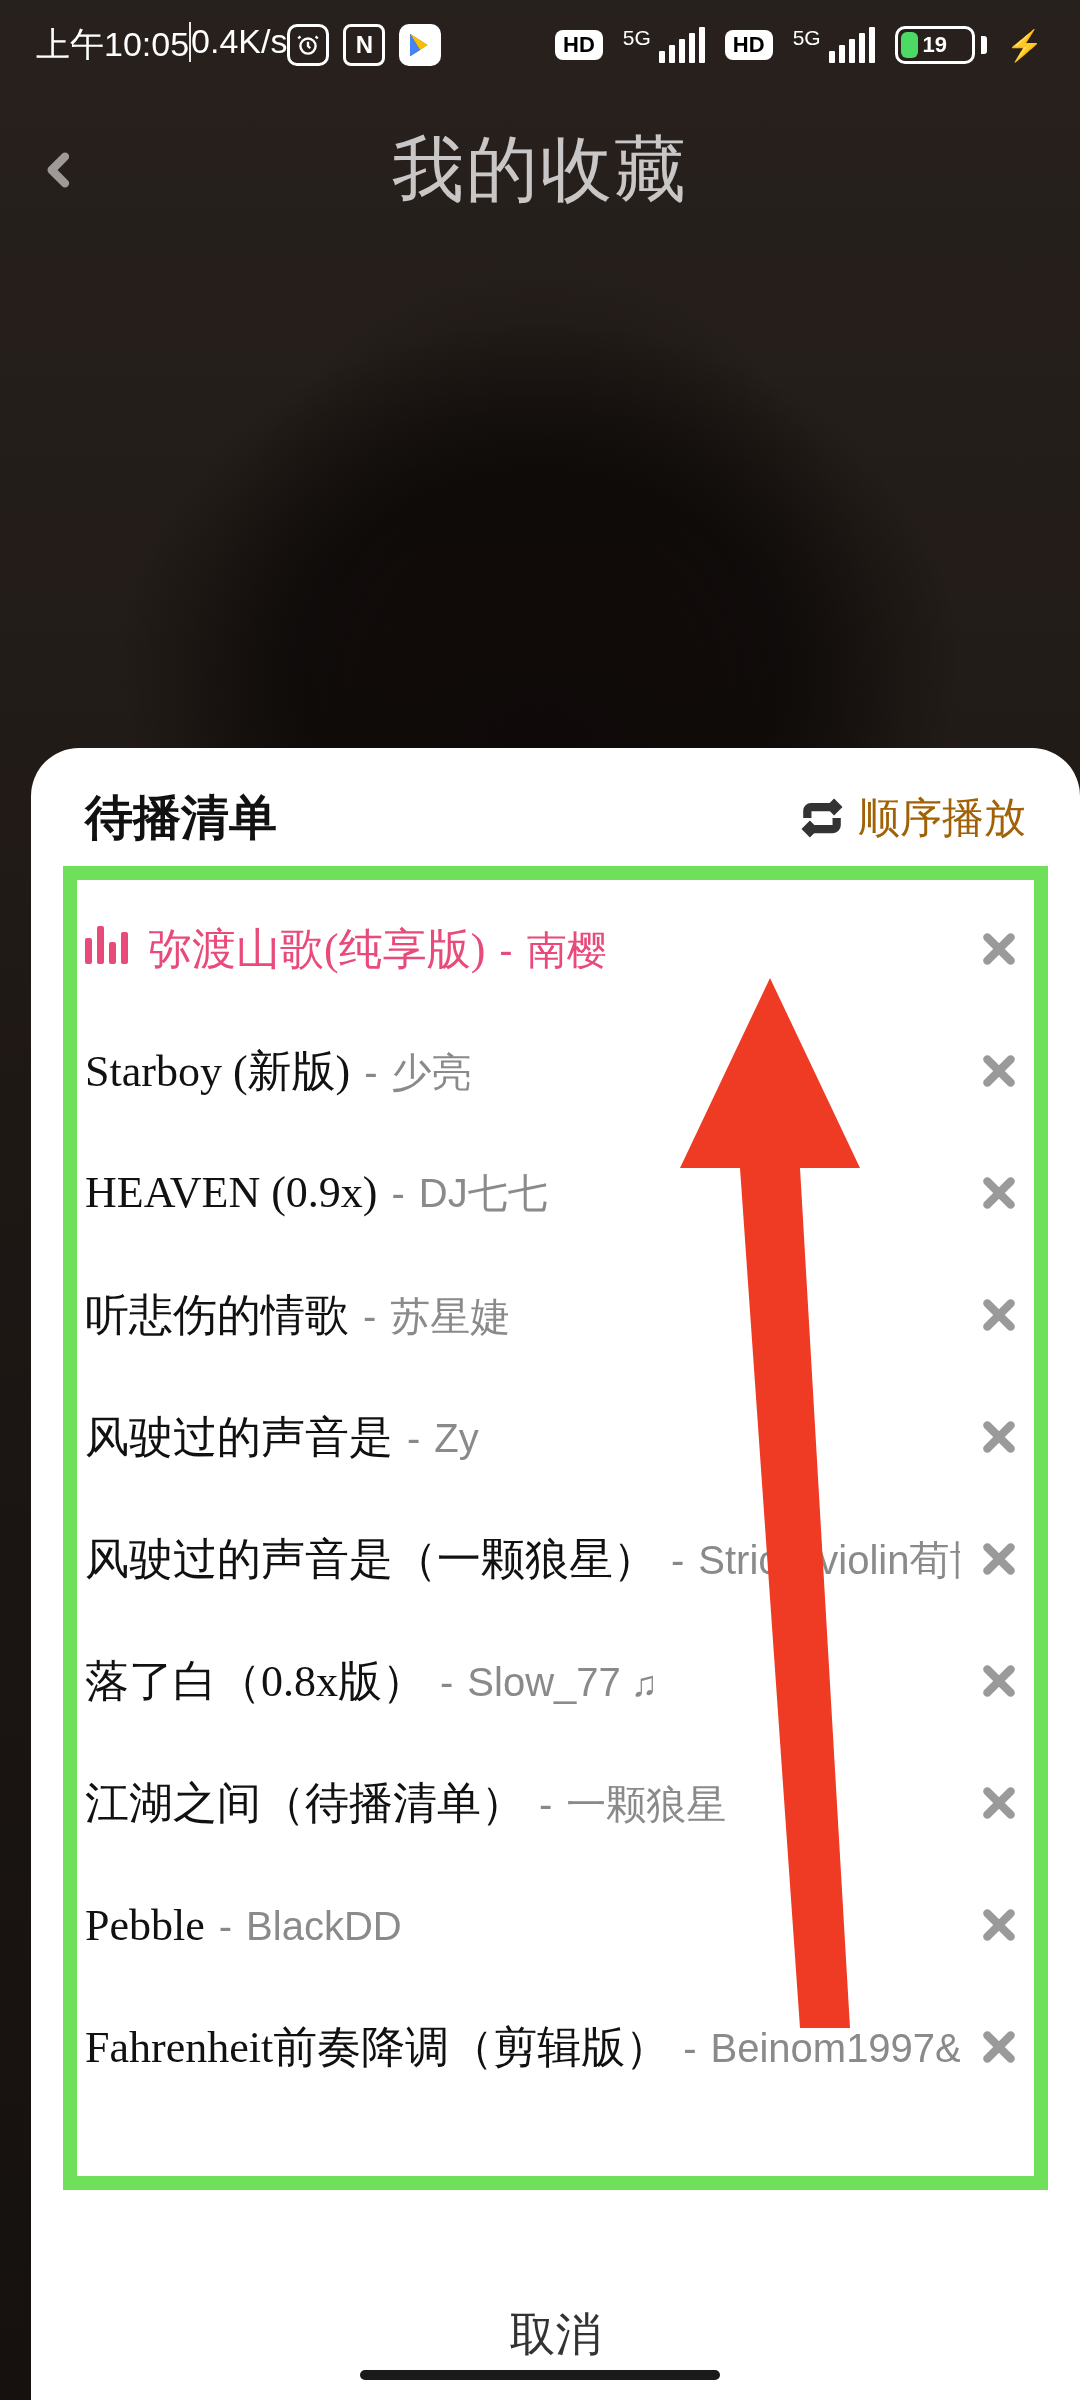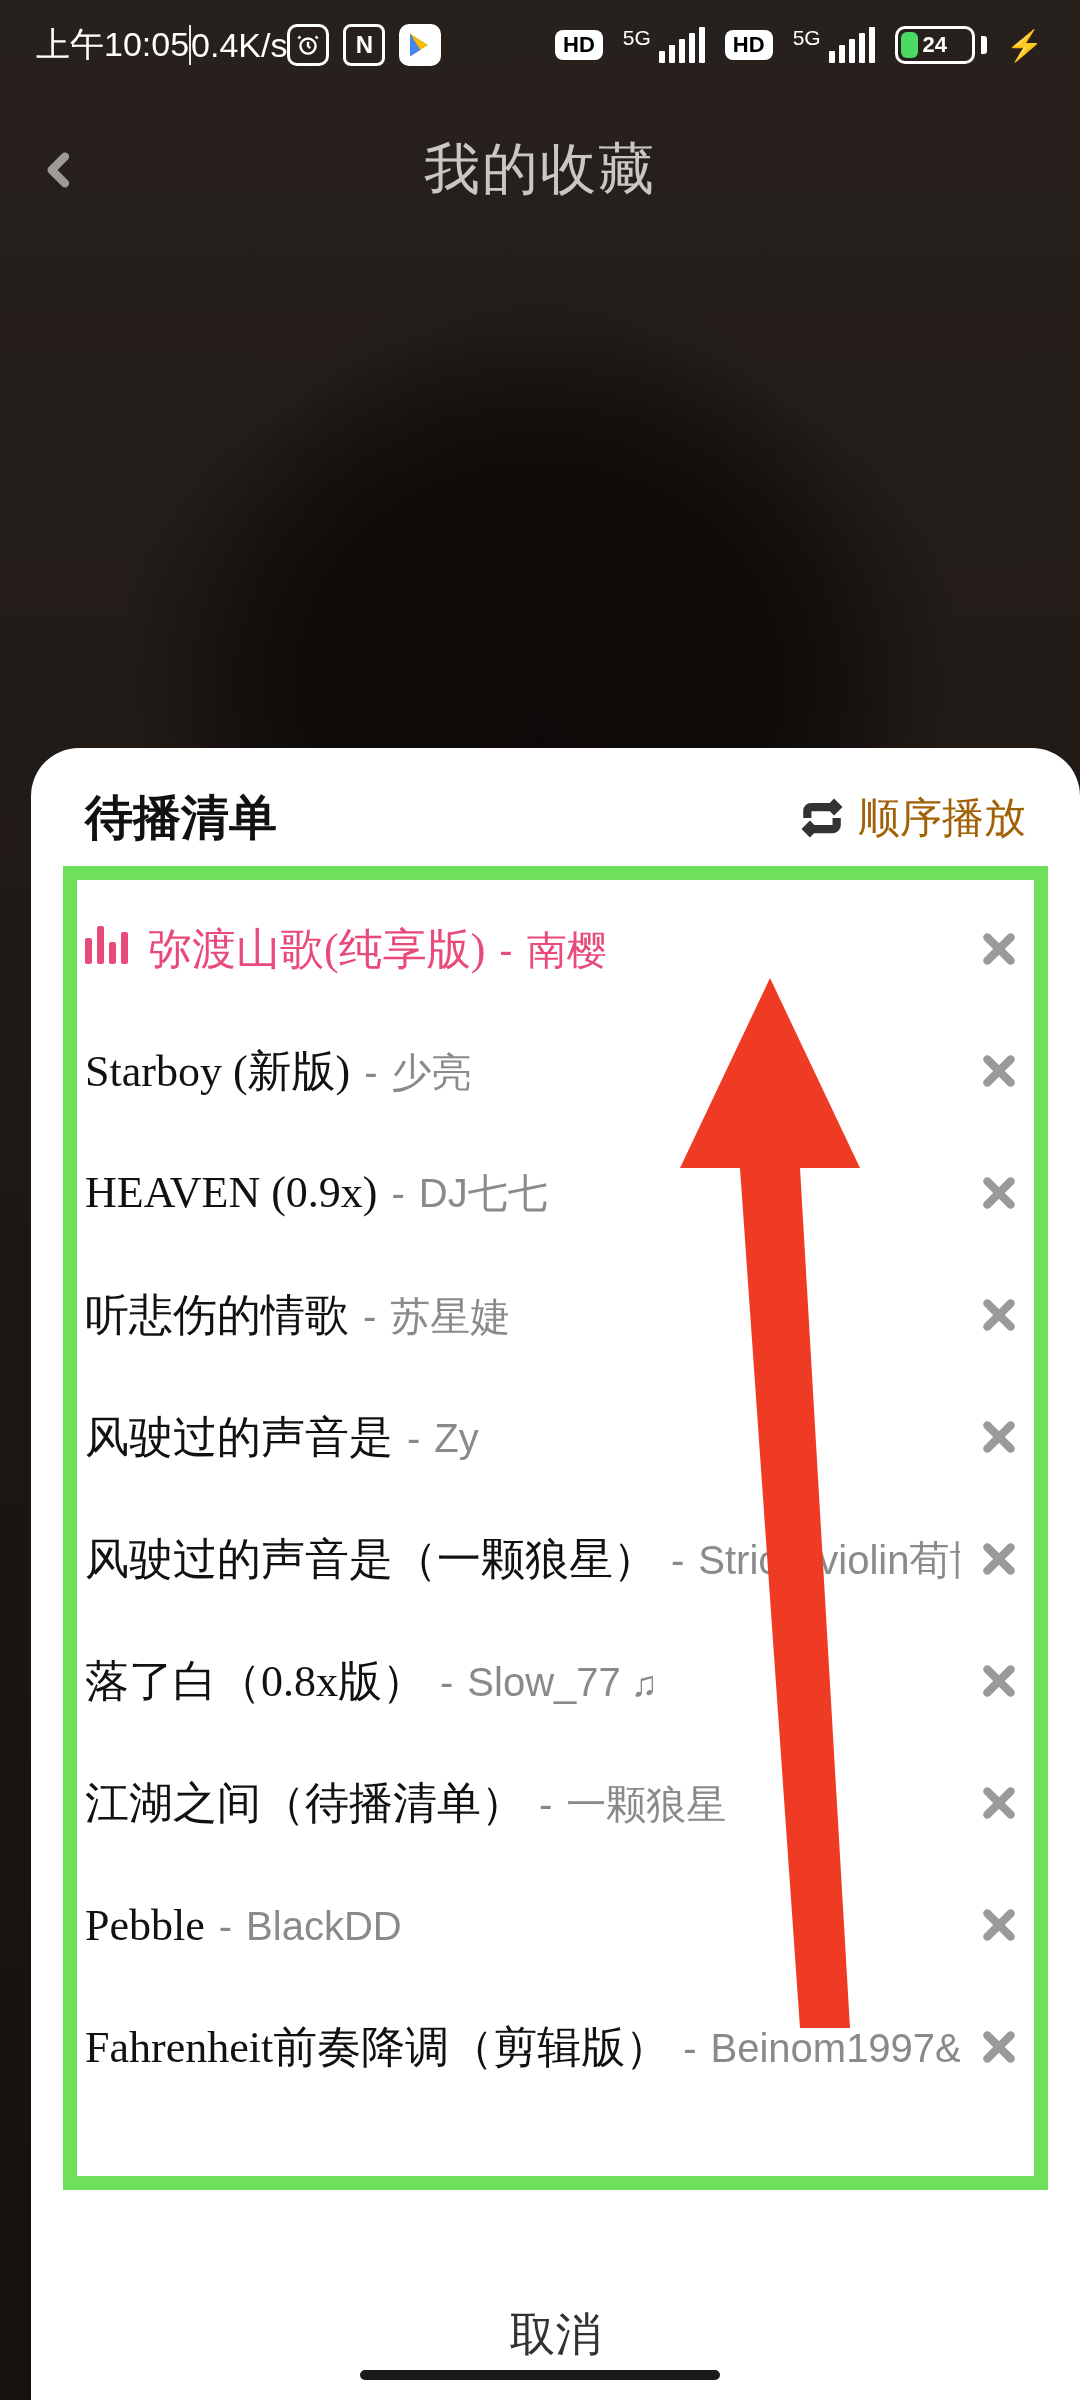--- a/index.html
+++ b/index.html
@@ -21,21 +21,21 @@
   }
   .dim { position:absolute; inset:0; background: rgba(0,0,0,.35); }
 
   
   .status-bar {
     position: absolute; top: 0; left: 0; right: 0; height: 90px;
     display: flex; align-items: center; justify-content: space-between;
     padding: 0 36px; color: #fff; font-size: 34px; font-weight: 400;
     z-index: 5;
   }
-  .status-left { display:flex; align-items:center; gap:0; }
+  .status-left { display:flex; gap:0; }
   .sep { width:2px; height:40px; background:#fff; opacity:.9; }
   .status-icons { display:flex; align-items:center; gap:14px; }
   .ic-box { width:42px; height:42px; border:3px solid #fff; border-radius:10px; display:flex; align-items:center; justify-content:center; font-size:22px; }
   .ic-nfc { width:42px; height:42px; border:3px solid #fff; border-radius:8px; display:flex; align-items:center; justify-content:center; font-size:24px; font-weight:600; }
   .ic-app { width:42px; height:42px; border-radius:10px; background:#fff; display:flex; align-items:center; justify-content:center; }
   .ic-app svg { width:30px; height:30px; }
 
   .status-right { display:flex; align-items:center; gap:20px; }
   .hd-badge { background:#fff; color:#000; font-weight:700; font-size:22px; padding:2px 8px; border-radius:8px; }
   .sig-wrap { display:flex; align-items:flex-end; gap:6px; }
@@ -51,21 +51,21 @@
   .bolt { font-size:30px; }
 
   
   .titlebar {
     position:absolute; top:110px; left:0; right:0; height:120px;
     display:flex; align-items:center; justify-content:center;
     z-index:4;
   }
   .back-btn { position:absolute; left:30px; top:50%; transform:translateY(-50%); width:60px; height:60px; display:flex; align-items:center; justify-content:center; color:rgba(255,255,255,.6); }
   .back-btn svg{ width:40px; height:40px; stroke:rgba(255,255,255,.55); stroke-width:5; fill:none; stroke-linecap:round; stroke-linejoin:round; }
-  .page-title { color:rgba(255,255,255,.75); font-size:56px; letter-spacing:2px; }
+  .page-title { color:rgba(255,255,255,.75); font-size:72px; letter-spacing:2px; }
 
   
   .sheet {
     position:absolute; left:0; right:0; bottom:0; top:748px;
     background:#fff; border-radius:48px 48px 0 0;
     z-index:10; display:flex; flex-direction:column;margin-left:31px;
   }
   .sheet-header {
     height:140px; display:flex; align-items:center; justify-content:space-between;
     padding:0 54px;
@@ -160,21 +160,21 @@
           <i></i>
           <i></i>
           <i></i>
           <i></i>
           <i></i>
         </span>
     </span>
     <span class="battery">
       <span class="batt-body">
           <span class="batt-fill"></span>
-          <span class="batt-txt">24</span>
+          <span class="batt-txt">19</span>
         </span>
       <span class="batt-cap"></span>
     </span>
     <span class="bolt">⚡</span>
   </div>
 </div>
 
 <div class="titlebar">
   <div class="back-btn">
     <svg viewBox="0 0 24 24">

